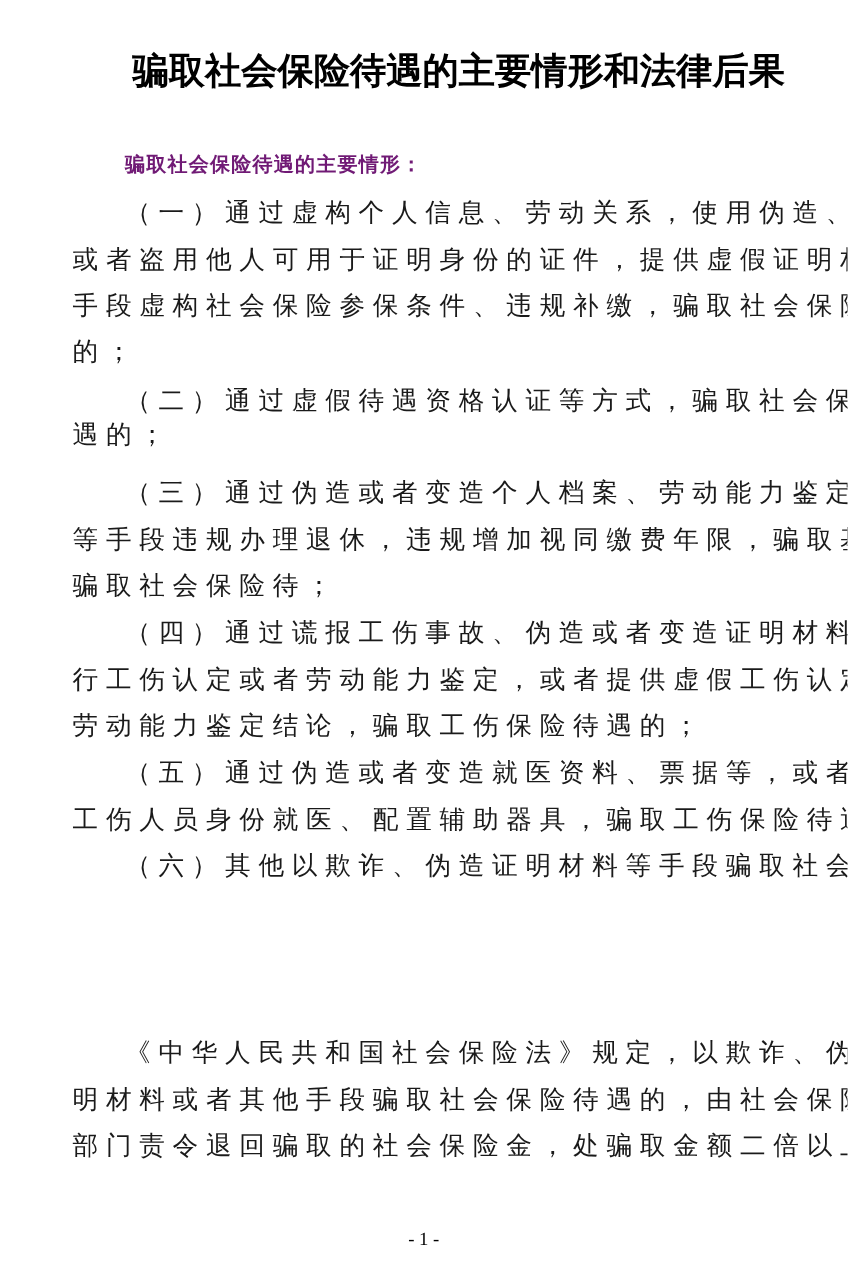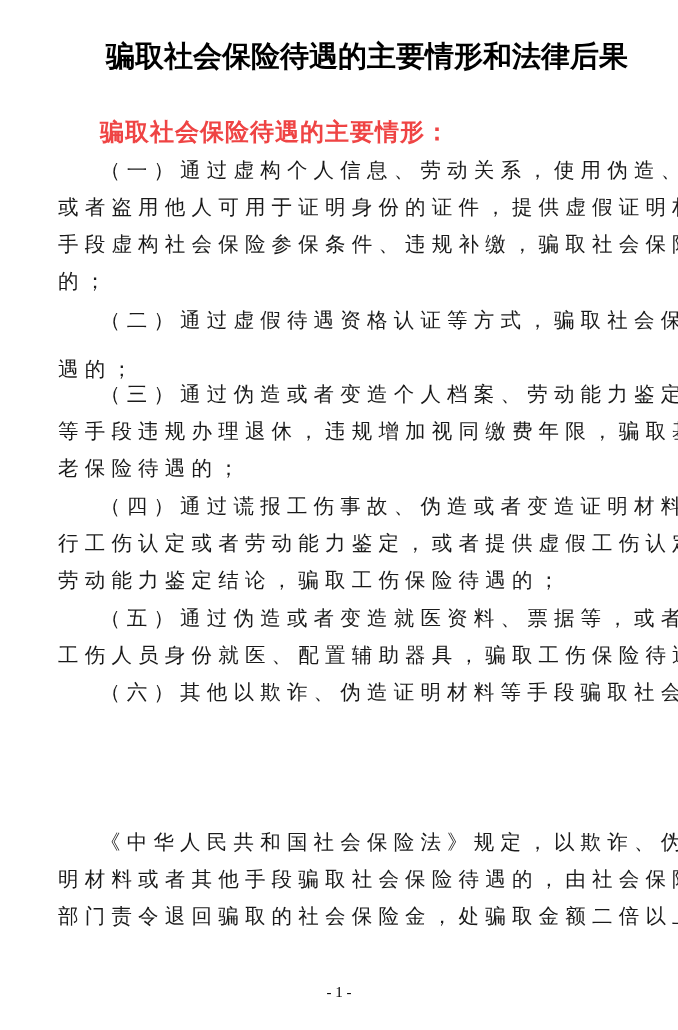--- a/index.html
+++ b/index.html
@@ -46,25 +46,25 @@
       color: #1a1a1a;
     }
     .line.indent {
       left: 100px;
     }
     .heading {
       position: absolute;
       left: 100px;
       font-family: "DejaVu Sans", sans-serif;
       font-weight: bold;
-      font-size: 24px;
+      font-size: 16px;
       line-height: 30px;
       letter-spacing: 1px;
       white-space: nowrap;
-      color: #ef4444;
+      color: #701a75;
     }
     .page-number {
       position: absolute;
       left: 0;
       top: 982px;
       width: 678px;
       text-align: center;
       font-family: "Liberation Serif", serif;
       font-size: 15px;
       line-height: 20px;
@@ -79,25 +79,25 @@
   <div class="title">骗取社会保险待遇的主要情形和法律后果</div>
 
   <div class="heading" style="top:117px;">骗取社会保险待遇的主要情形：</div>
 
   <div class="line indent" style="top:155px;">（一）通过虚构个人信息、劳动关系，使用伪造、变造</div>
   <div class="line" style="top:192px;">或者盗用他人可用于证明身份的证件，提供虚假证明材料等</div>
   <div class="line" style="top:229px;">手段虚构社会保险参保条件、违规补缴，骗取社会保险待遇</div>
   <div class="line" style="top:266px;">的；</div>
 
   <div class="line indent" style="top:305px;">（二）通过虚假待遇资格认证等方式，骗取社会保险待</div>
-  <div class="line" style="top:354px;">遇的；</div>
+  <div class="line" style="top:332px;">遇的；</div>
 
   <div class="line indent" style="top:379px;">（三）通过伪造或者变造个人档案、劳动能力鉴定结论</div>
   <div class="line" style="top:416px;">等手段违规办理退休，违规增加视同缴费年限，骗取基本养</div>
-  <div class="line" style="top:453px;">老保险待遇的；</div>
+  <div class="line" style="top:453px;">骗取社会保险待；</div>
 
   <div class="line indent" style="top:491px;">（四）通过谎报工伤事故、伪造或者变造证明材料等进</div>
   <div class="line" style="top:528px;">行工伤认定或者劳动能力鉴定，或者提供虚假工伤认定结论、</div>
   <div class="line" style="top:565px;">劳动能力鉴定结论，骗取工伤保险待遇的；</div>
 
   <div class="line indent" style="top:603px;">（五）通过伪造或者变造就医资料、票据等，或者冒用</div>
   <div class="line" style="top:640px;">工伤人员身份就医、配置辅助器具，骗取工伤保险待遇的；</div>
 
   <div class="line indent" style="top:677px;">（六）其他以欺诈、伪造证明材料等手段骗取社会保险</div>
 

